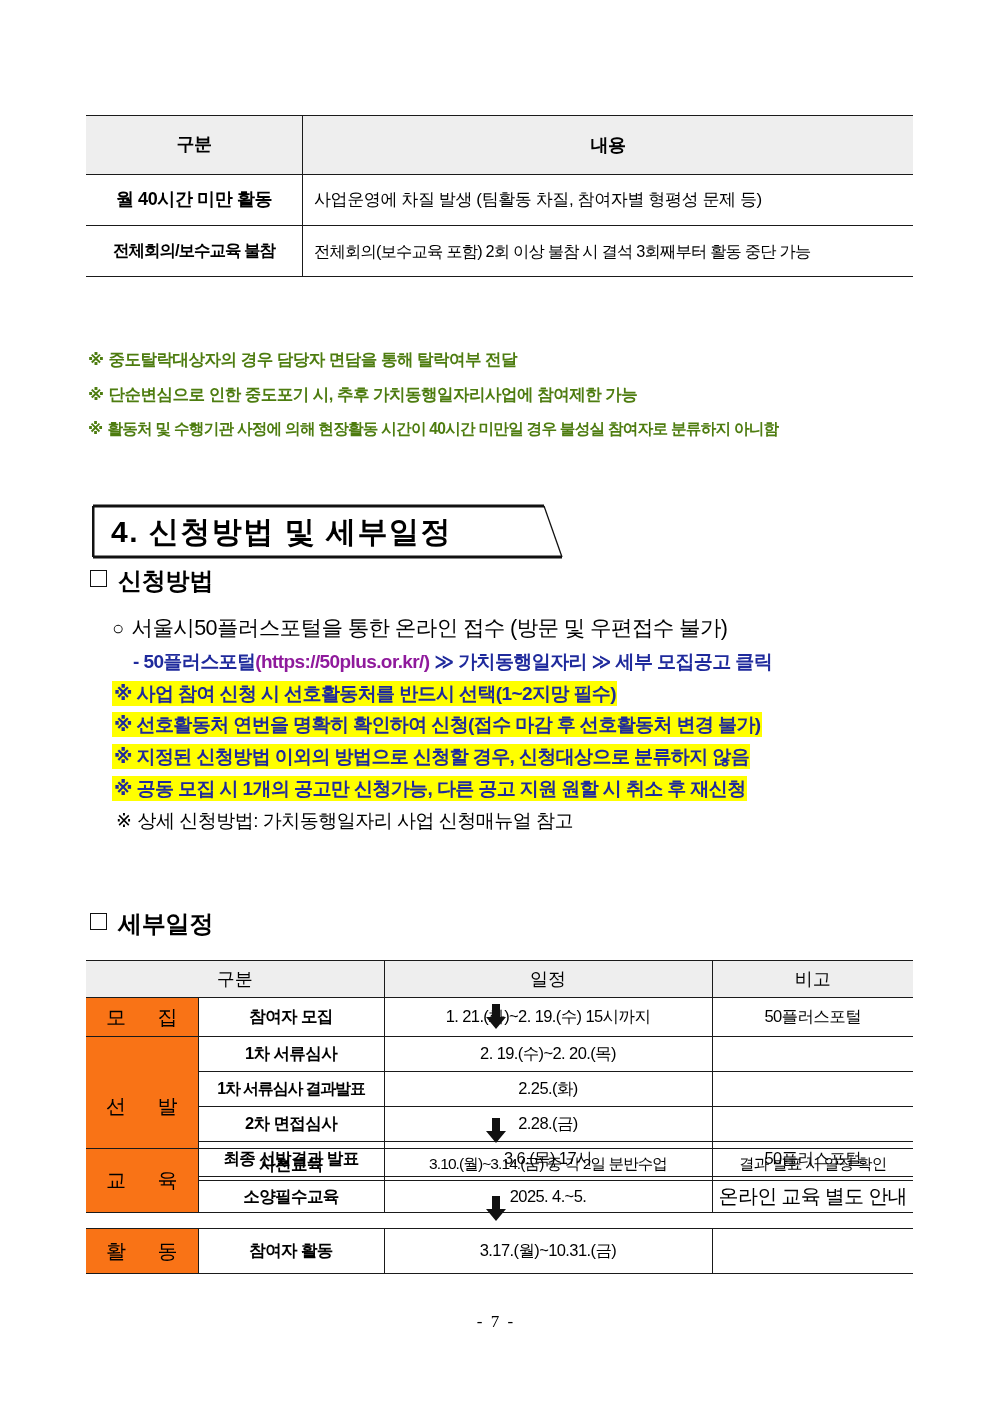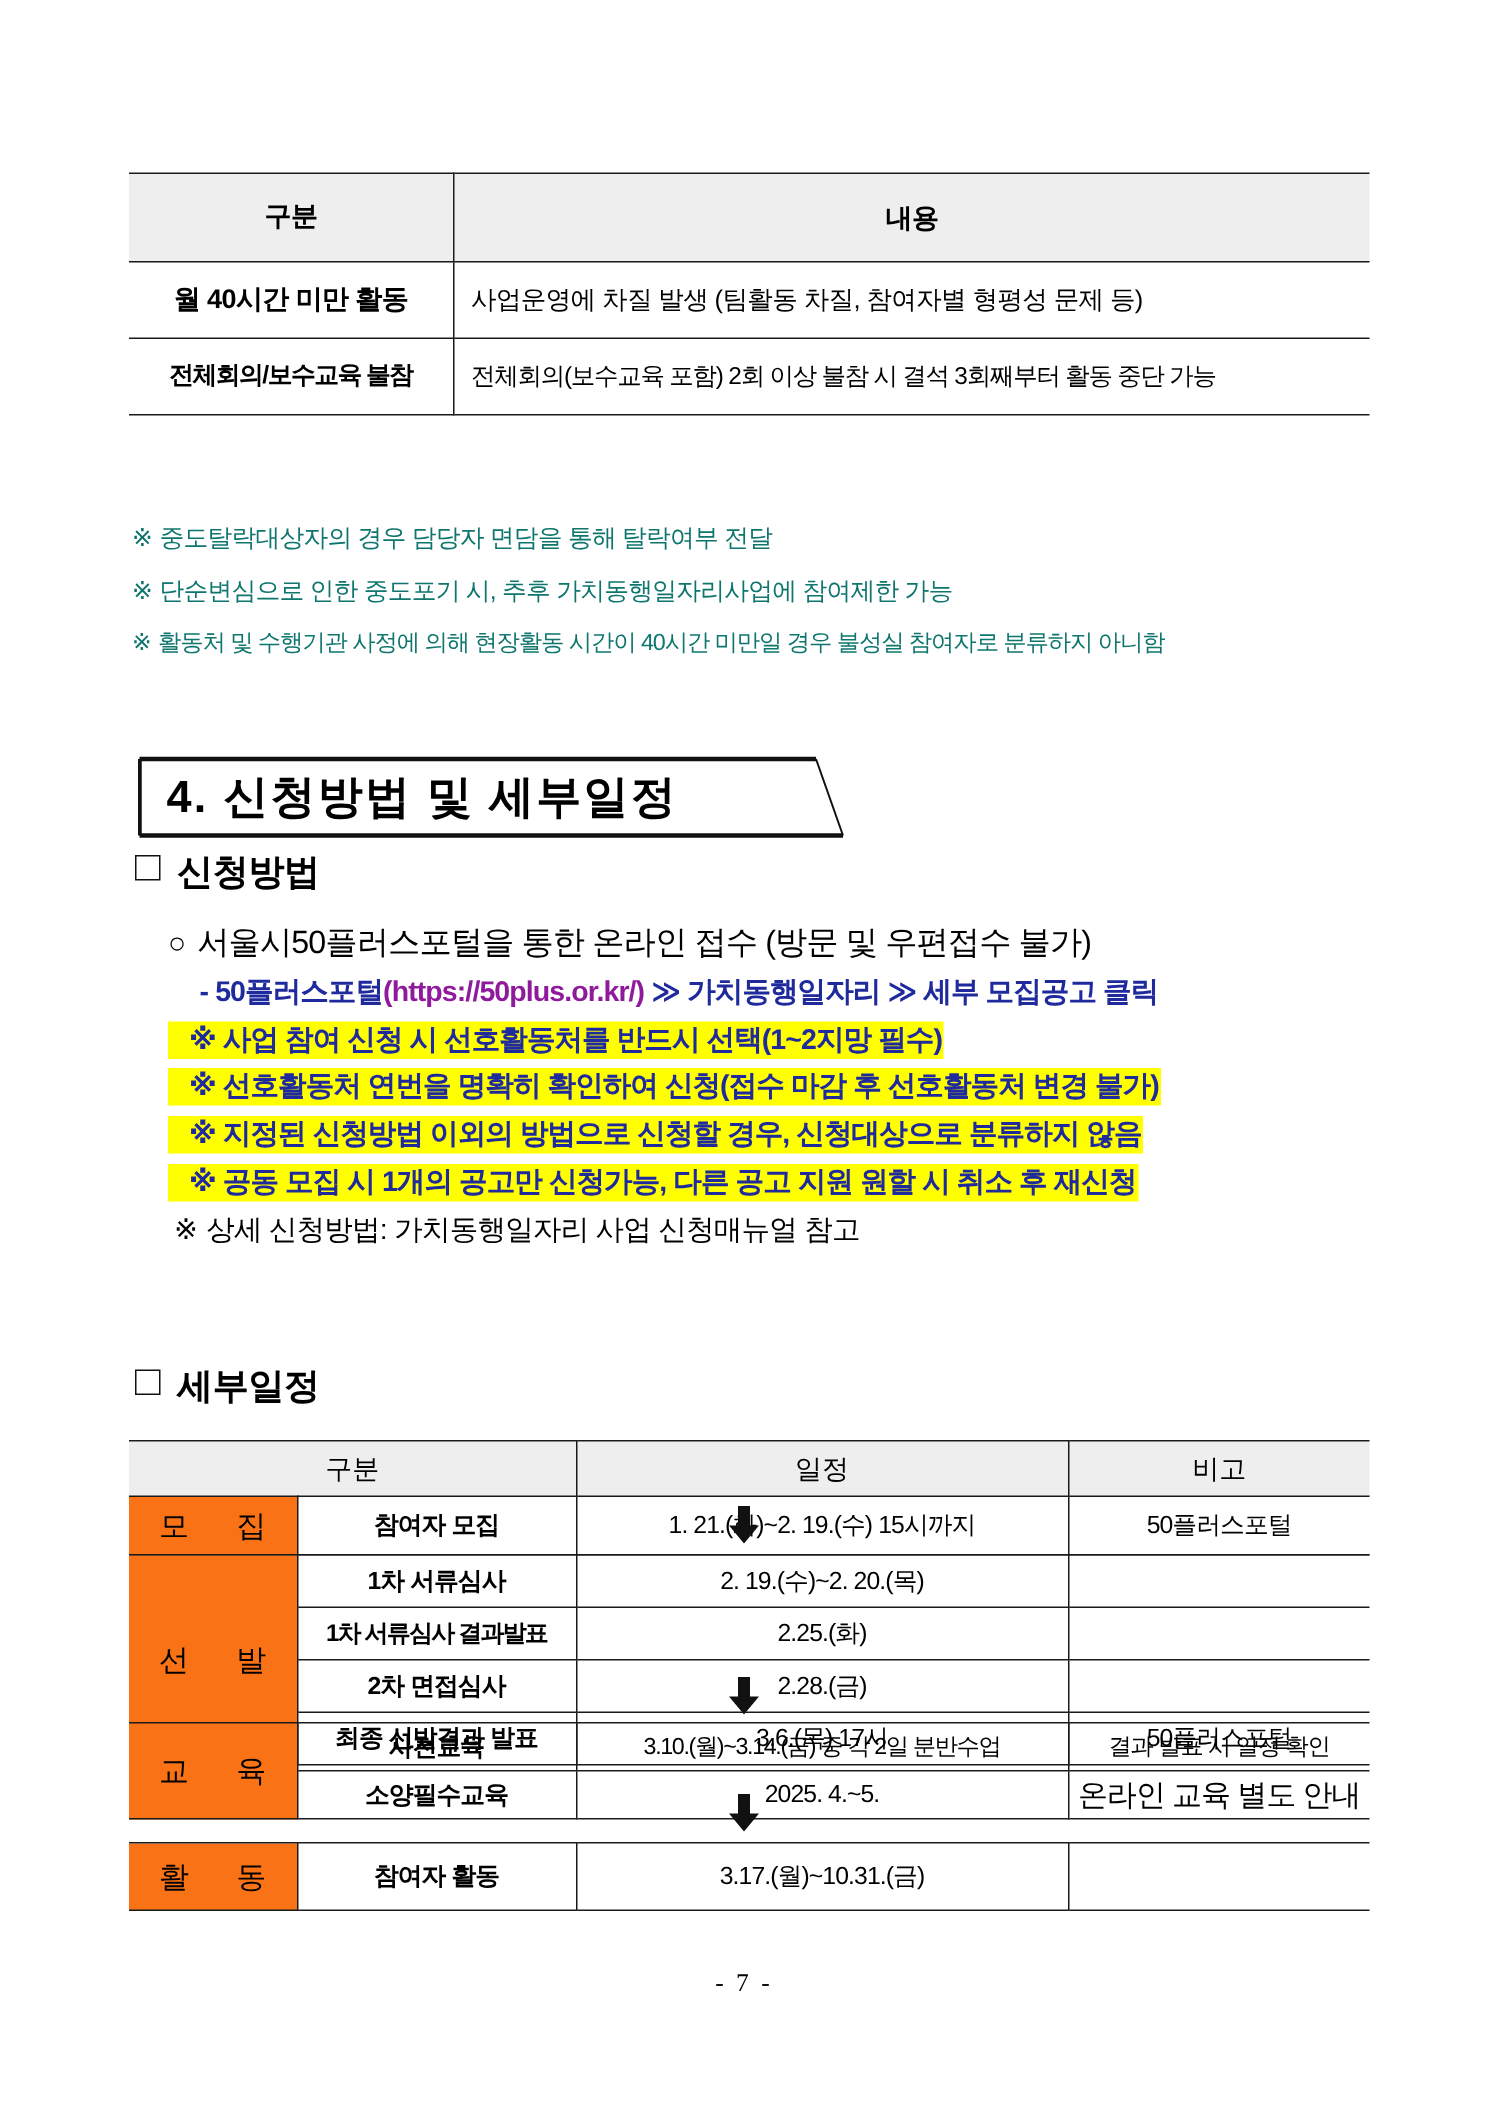--- a/index.html
+++ b/index.html
@@ -70,21 +70,22 @@
     left: 88px;
     top: 350px;
     width: 840px;
   }
   .note {
     font-size: 16.5px;
     letter-spacing: -0.5px;
     line-height: 1.2;
     margin-bottom: 15px;
     white-space: nowrap;
-    color: #0f766e;
+    color: #4d7c0f;
+    font-weight: bold;
   }
   .note.small { font-size: 15.6px; letter-spacing: -0.75px; }
   .note .mark { margin-right: 5px; }
 
   
   .banner-wrap {
     position: absolute;
     left: 92px;
     top: 504px;
     width: 480px;
@@ -155,21 +156,21 @@
     letter-spacing: -0.6px;
     white-space: nowrap;
     padding-left: 22px;
     line-height: 1.25;
     margin-bottom: 8px;
   }
   .line-hl .hl {
     background: #ffff00;
     color: #1f2a9c;
     font-weight: 700;
-    padding: 2px 1px 2px 14px;
+    padding: 2px 1px 2px 2px;
     box-decoration-break: clone;
   }
   .line-plain {
     font-size: 19px;
     letter-spacing: -0.5px;
     white-space: nowrap;
     padding-left: 26px;
     line-height: 1.25;
   }
   .line-plain .mark { margin-right: 6px; }

